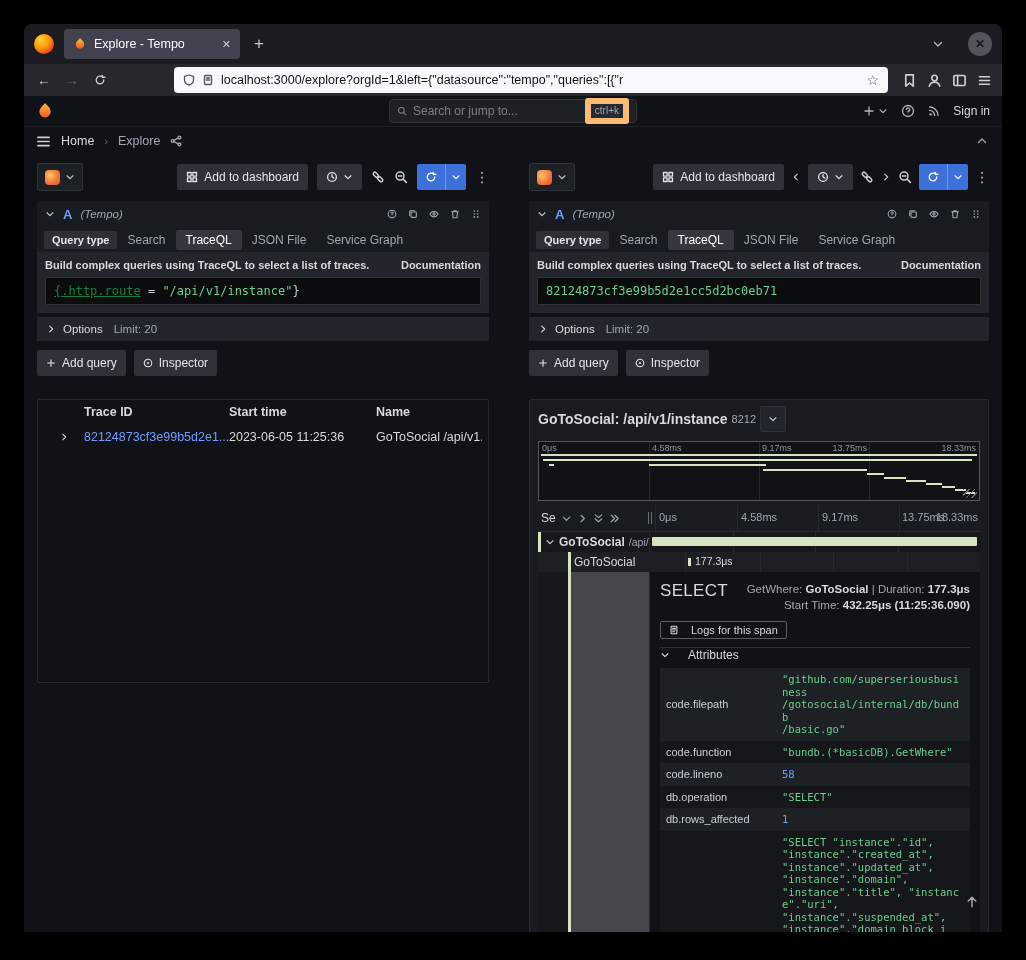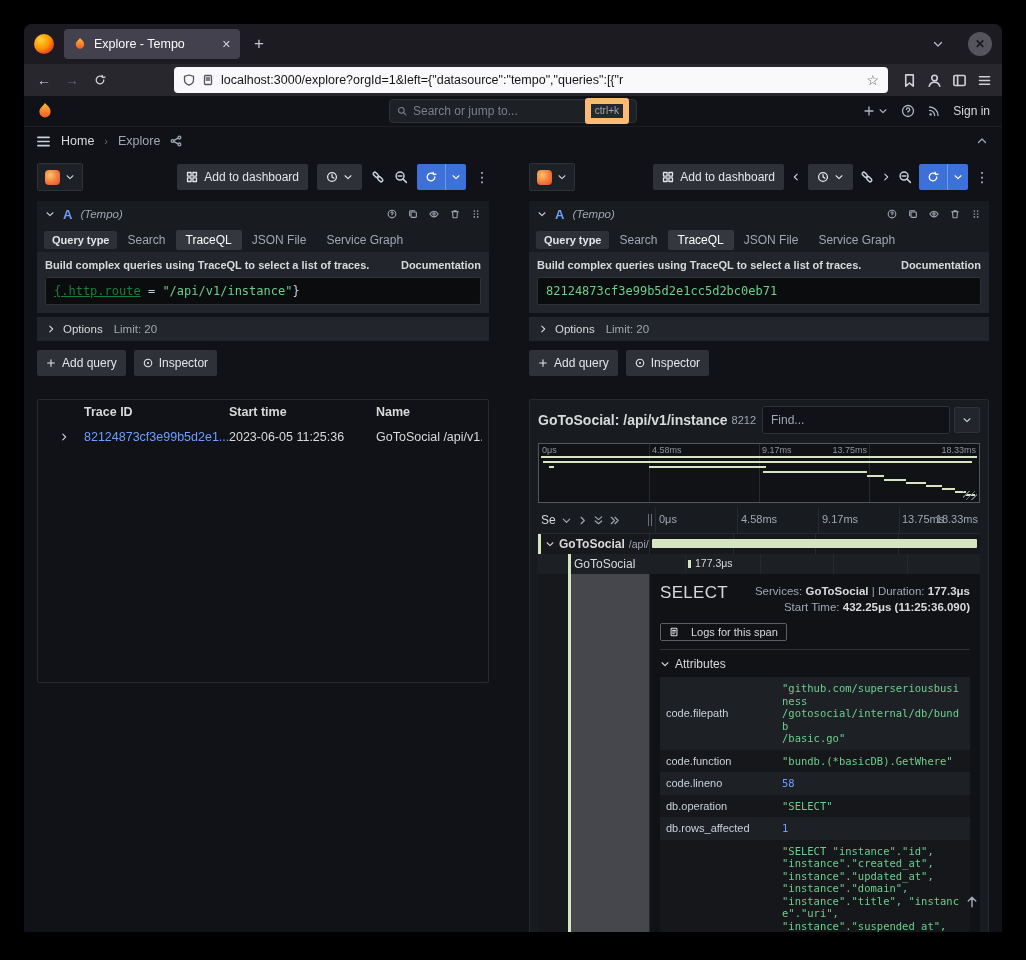--- a/index.html
+++ b/index.html
@@ -123,21 +123,21 @@
   .detail-wrap{flex:1;display:flex;min-height:0;}
   .d-left{width:111px;flex:none;position:relative;background:#16181c;border-right:1px solid #26292e;}
   .d-grey{position:absolute;left:33px;right:0;top:0;bottom:0;background:#45474c;}
   .d-main{flex:1;background:#101216;padding:9px 10px;overflow:hidden;position:relative;min-width:0;}
   .d-top{display:flex;justify-content:space-between;align-items:flex-start;}
   .d-title{font-size:17px;color:#d8d9da;letter-spacing:.3px;}
   .d-meta{text-align:right;font-size:11.5px;color:#9fa7b3;line-height:16px;white-space:nowrap;}
   .d-meta .mv{color:#d8d9da;font-weight:bold;}
   .logs-btn{margin-top:8px;display:inline-flex;align-items:center;gap:12px;border:1px solid #5a5e65;border-radius:2px;padding:2px 8px;font-size:11px;color:#d8d9da;background:transparent;}
   .d-divider{margin-top:8px;border-top:1px solid #2c3235;}
-  .attr-head{margin-top:7px;display:flex;align-items:center;gap:5px;font-size:12px;color:#d8d9da;}
+  .attr-head{display:flex;align-items:center;gap:18px;font-size:12px;color:#d8d9da;}
   .attr-table{margin-top:6px;}
   .attr-row{display:flex;}
   .attr-row.even{background:#1d2024;}
   .attr-row.alt{background:#15171a;}
   .attr-key{width:104px;flex:none;font-size:11px;color:#c7d0d9;display:flex;align-items:center;padding:4px 6px;align-self:stretch;}
   .attr-val{flex:1;font-family:"DejaVu Sans Mono",monospace;font-size:10.5px;line-height:12.5px;padding:5px 6px;white-space:pre-wrap;word-break:break-all;min-width:0;}
   .attr-val.str{color:#6ccf8e;}
   .attr-val.num{color:#6e9fff;}
   .attr-row.tall{min-height:300px;}
   .scroll-top{position:absolute;right:9px;bottom:56px;color:#9fa7b3;display:flex;}
@@ -618,21 +618,20 @@
                 <circle cx="6" cy="6" r="1.2" fill="currentColor" stroke="none"></circle>
               </svg>
               <span>Inspector</span>
             </button>
         </div>
 
         <div class="trace-card">
           <div class="tp-header">
             <span class="tp-title">GoToSocial: /api/v1/instance</span>
             <span class="tp-id">8212</span>
-            <input class="tp-find" placeholder="Find..." style="">
             <span class="tp-navbtn">
                 <svg class="ic sm" viewBox="0 0 12 12">
                   <path d="M2.5 4.5 L6 8 L9.5 4.5"></path>
                 </svg>
               </span>
 
           </div>
           <div class="mini">
             <span class="mini-label" style="left:3px;">0μs</span>
             <span class="mini-label" style="left:calc(25% + 3px);">4.58ms</span>
@@ -725,21 +724,21 @@
 
             <div class="detail-wrap">
               <div class="d-left">
                 <span class="tree-line"></span>
                 <div class="d-grey"></div>
               </div>
               <div class="d-main">
                 <div class="d-top">
                   <span class="d-title">SELECT</span>
                   <div class="d-meta">
-                    <span>Services:</span> <span class="mv">GoToSocial</span> <span>|</span> <span>Duration:</span> <span class="mv">177.3μs</span><br>
+                    <span>GetWhere:</span> <span class="mv">GoToSocial</span> <span>|</span> <span>Duration:</span> <span class="mv">177.3μs</span><br>
                     <span>Start Time:</span> <span class="mv">432.25μs (11:25:36.090)</span>
                   </div>
                 </div>
                 <button class="logs-btn" style="font-family:inherit;">
                   <svg class="ic sm" viewBox="0 0 12 12">
                       <rect x="2.5" y="1.5" width="7" height="9" rx="1"></rect>
                       <path d="M4.3 4 H7.7 M4.3 6 H7.7 M4.3 8 H6.5"></path>
                     </svg>
                   <span>Logs for this span</span>
                 </button>

